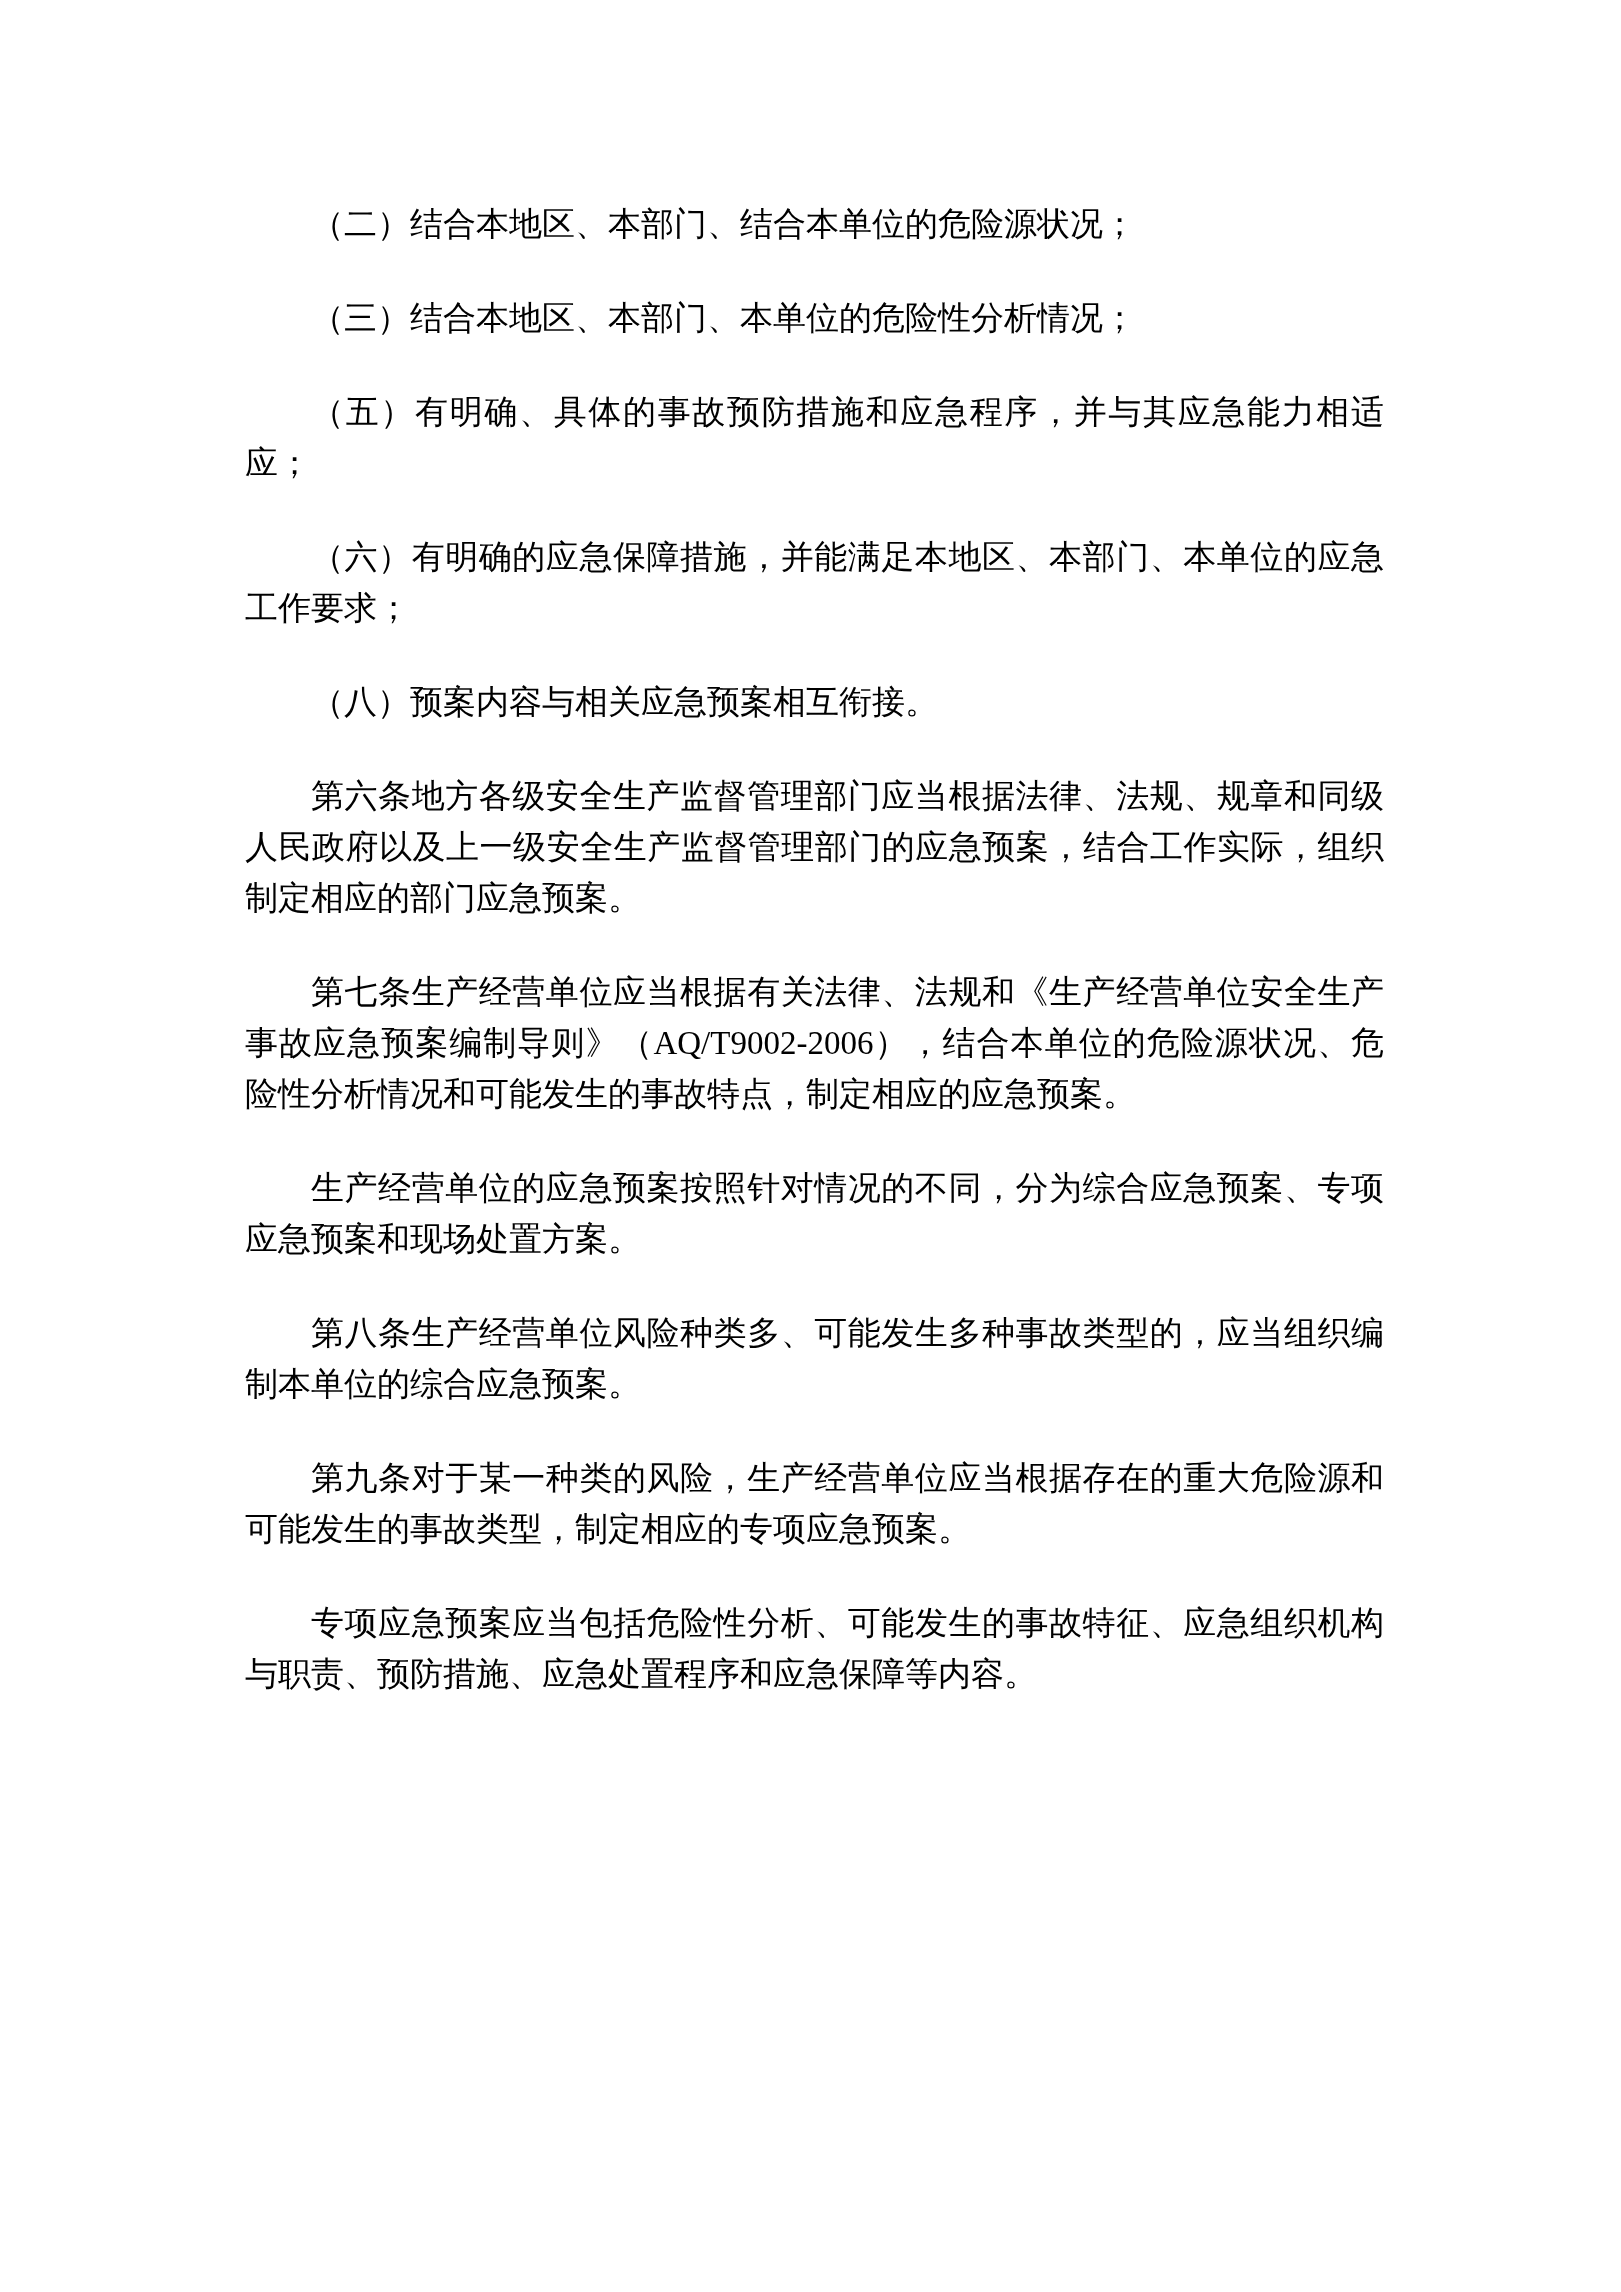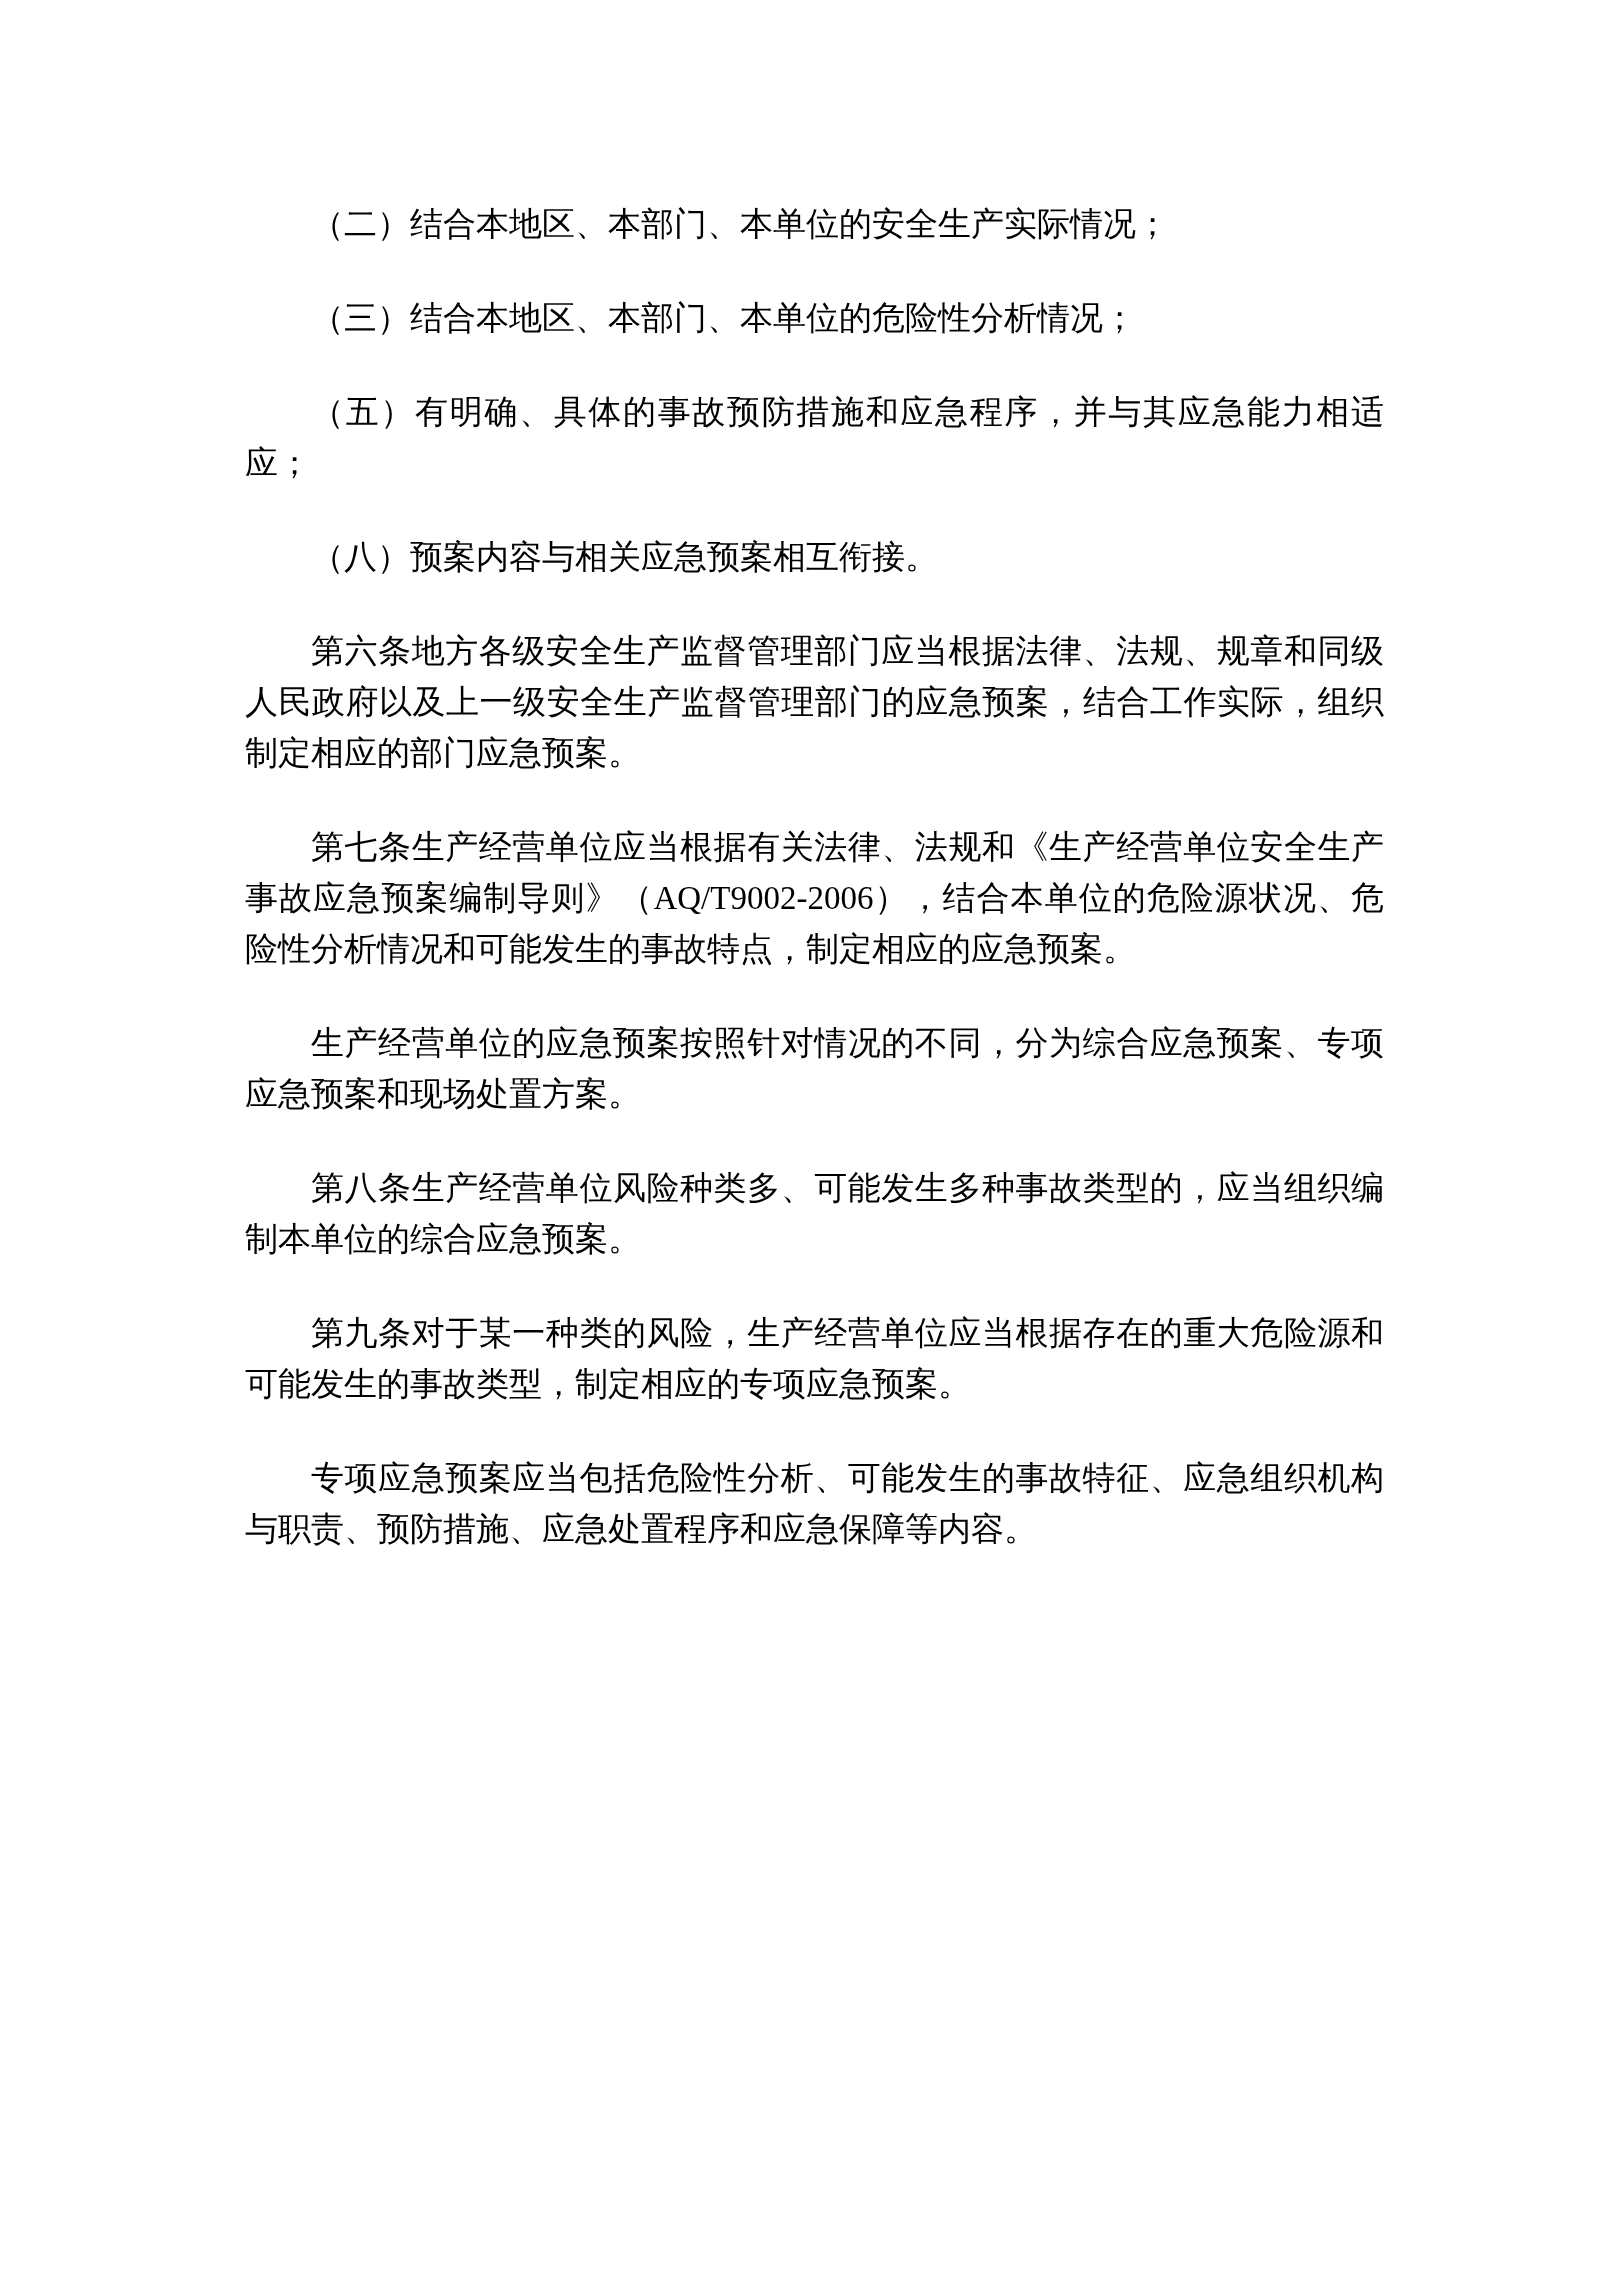--- a/index.html
+++ b/index.html
@@ -31,23 +31,24 @@
     word-break: break-all;
   }
   .para:last-child {
     margin-bottom: 0;
   }
 </style>
 </head>
 <body>
 
 <div class="page">
-  <p class="para">（二）结合本地区、本部门、本单位的安全生产实际情况；</p>
+  <p class="para">（二）结合本地区、本部门、结合本单位的危险源状况；</p>
   <p class="para">（三）结合本地区、本部门、本单位的危险性分析情况；</p>
   <p class="para">（五）有明确、具体的事故预防措施和应急程序，并与其应急能力相适应；</p>
+  <p class="para">（六）有明确的应急保障措施，并能满足本地区、本部门、本单位的应急工作要求；</p>
   <p class="para">（八）预案内容与相关应急预案相互衔接。</p>
   <p class="para">第六条地方各级安全生产监督管理部门应当根据法律、法规、规章和同级人民政府以及上一级安全生产监督管理部门的应急预案，结合工作实际，组织制定相应的部门应急预案。</p>
   <p class="para">第七条生产经营单位应当根据有关法律、法规和《生产经营单位安全生产事故应急预案编制导则》（AQ/T9002-2006），结合本单位的危险源状况、危险性分析情况和可能发生的事故特点，制定相应的应急预案。</p>
   <p class="para">生产经营单位的应急预案按照针对情况的不同，分为综合应急预案、专项应急预案和现场处置方案。</p>
   <p class="para">第八条生产经营单位风险种类多、可能发生多种事故类型的，应当组织编制本单位的综合应急预案。</p>
   <p class="para">第九条对于某一种类的风险，生产经营单位应当根据存在的重大危险源和可能发生的事故类型，制定相应的专项应急预案。</p>
   <p class="para">专项应急预案应当包括危险性分析、可能发生的事故特征、应急组织机构与职责、预防措施、应急处置程序和应急保障等内容。</p>
 </div>
 
 

